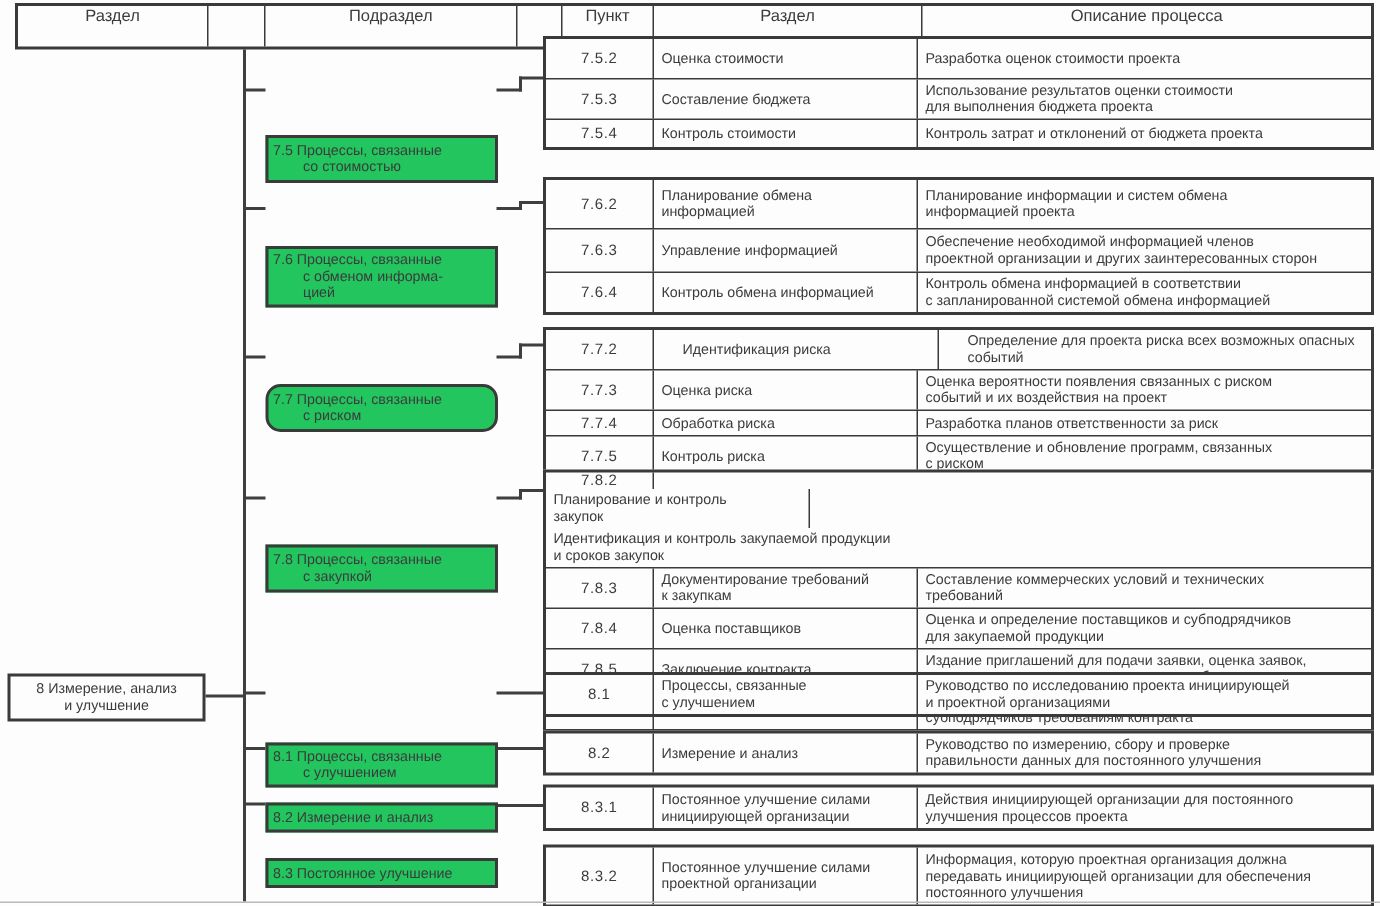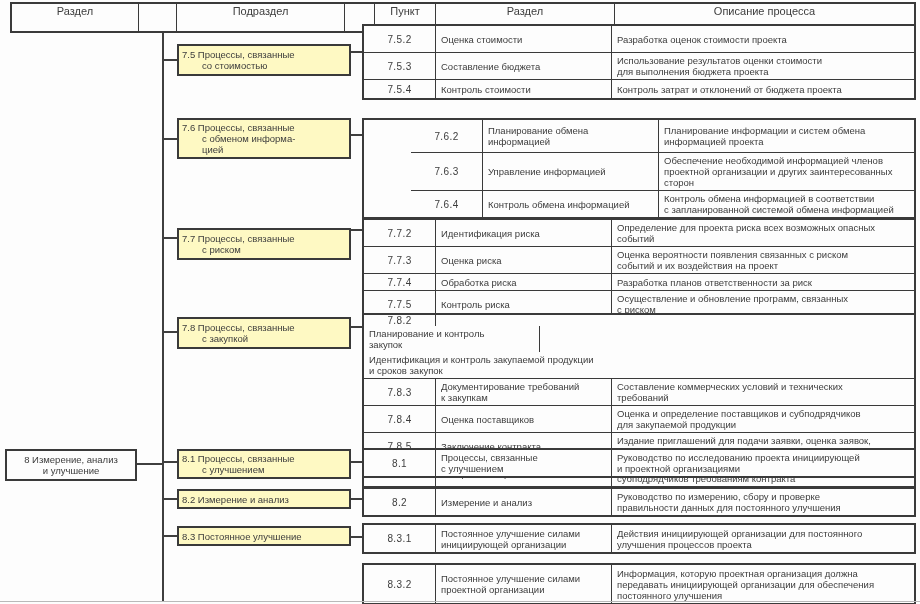--- a/index.html
+++ b/index.html
@@ -18,22 +18,22 @@
   .hc-gap1{width:38px;}
   .hc-podrazdel{width:168px;}
   .hc-gap2{width:30px;}
   .hc-punkt{width:61px;}
   .hc-process{width:179px;}
   .hc-desc{flex:1;}
   
   .rbox{left:5px;width:132px;border:2px solid #3a3a3a;background:#fdfdfd;
         display:flex;align-items:center;justify-content:center;text-align:center;
         padding:3px 2px;white-space:pre-line;}
-  .subbox{left:177px;width:174px;border:2px solid #3a3a3a;background:#fef9c3;
-        display:flex;align-items:center;padding:2px 3px;}
+  .subbox{left:177px;width:155px;border:2px solid #3a3a3a;background:#22c55e;
+        display:flex;align-items:center;padding:2px 3px;margin-top:46px;}
   .hang{display:block;padding-left:20px;text-indent:-20px;white-space:pre-line;}
   
   .group{left:362px;width:554px;border:2px solid #3a3a3a;background:#fdfdfd;}
   .trow{display:flex;}
   .trow + .trow{border-top:1.5px solid #3a3a3a;}
   .c{box-sizing:border-box;display:flex;align-items:center;white-space:pre-line;}
   .ci{width:72px;justify-content:center;border-right:1.5px solid #3a3a3a;
       font-size:10px;letter-spacing:.4px;}
   .cp{width:176px;border-right:1.5px solid #3a3a3a;padding:2px 3px 2px 5px;}
   .cd{flex:1;padding:2px 3px 2px 5px;}
@@ -93,21 +93,21 @@
 
 <div class="abs subbox" style="top:44px;min-height:32px;">
   <span class="hang">7.5 Процессы, связанные
 со стоимостью</span>
 </div>
 <div class="abs subbox" style="top:118px;min-height:41px;">
   <span class="hang">7.6 Процессы, связанные
 с обменом информа-
 цией</span>
 </div>
-<div class="abs subbox" style="top:228px;min-height:32px;">
+<div class="abs subbox" style="top:210px;min-height:32px;border-radius:10px;">
   <span class="hang">7.7 Процессы, связанные
 с риском</span>
 </div>
 <div class="abs subbox" style="top:317px;min-height:32px;">
   <span class="hang">7.8 Процессы, связанные
 с закупкой</span>
 </div>
 <div class="abs subbox" style="top:449px;min-height:27px;">
   <span class="hang">8.1 Процессы, связанные
 с улучшением</span>
@@ -131,21 +131,21 @@
     <div class="c cd">Использование результатов оценки стоимости
 для выполнения бюджета проекта</div>
   </div>
   <div class="trow" style="min-height:18px;">
     <div class="c ci">7.5.4</div>
     <div class="c cp">Контроль стоимости</div>
     <div class="c cd">Контроль затрат и отклонений от бюджета проекта</div>
   </div>
 </div>
 
-<div class="abs group" style="top:118px;padding-left:47px;">
+<div class="abs group" style="top:118px;">
   <div class="trow" style="min-height:32px;">
     <div class="c ci">7.6.2</div>
     <div class="c cp">Планирование обмена
 информацией</div>
     <div class="c cd">Планирование информации и систем обмена
 информацией проекта</div>
   </div>
   <div class="trow" style="min-height:28px;">
     <div class="c ci">7.6.3</div>
     <div class="c cp">Управление информацией</div>
@@ -154,21 +154,21 @@
   </div>
   <div class="trow" style="min-height:25px;">
     <div class="c ci">7.6.4</div>
     <div class="c cp">Контроль обмена информацией</div>
     <div class="c cd">Контроль обмена информацией в соответствии
 с запланированной системой обмена информацией</div>
   </div>
 </div>
 
 <div class="abs group" style="top:218px;">
-  <div class="trow" style="min-height:24px;">
+  <div class="trow" style="min-height:24px;gap:14px;">
     <div class="c ci">7.7.2</div>
     <div class="c cp">Идентификация риска</div>
     <div class="c cd">Определение для проекта риска всех возможных опасных
 событий</div>
   </div>
   <div class="trow" style="min-height:24px;">
     <div class="c ci">7.7.3</div>
     <div class="c cp">Оценка риска</div>
     <div class="c cd">Оценка вероятности появления связанных с риском
 событий и их воздействия на проект</div>

